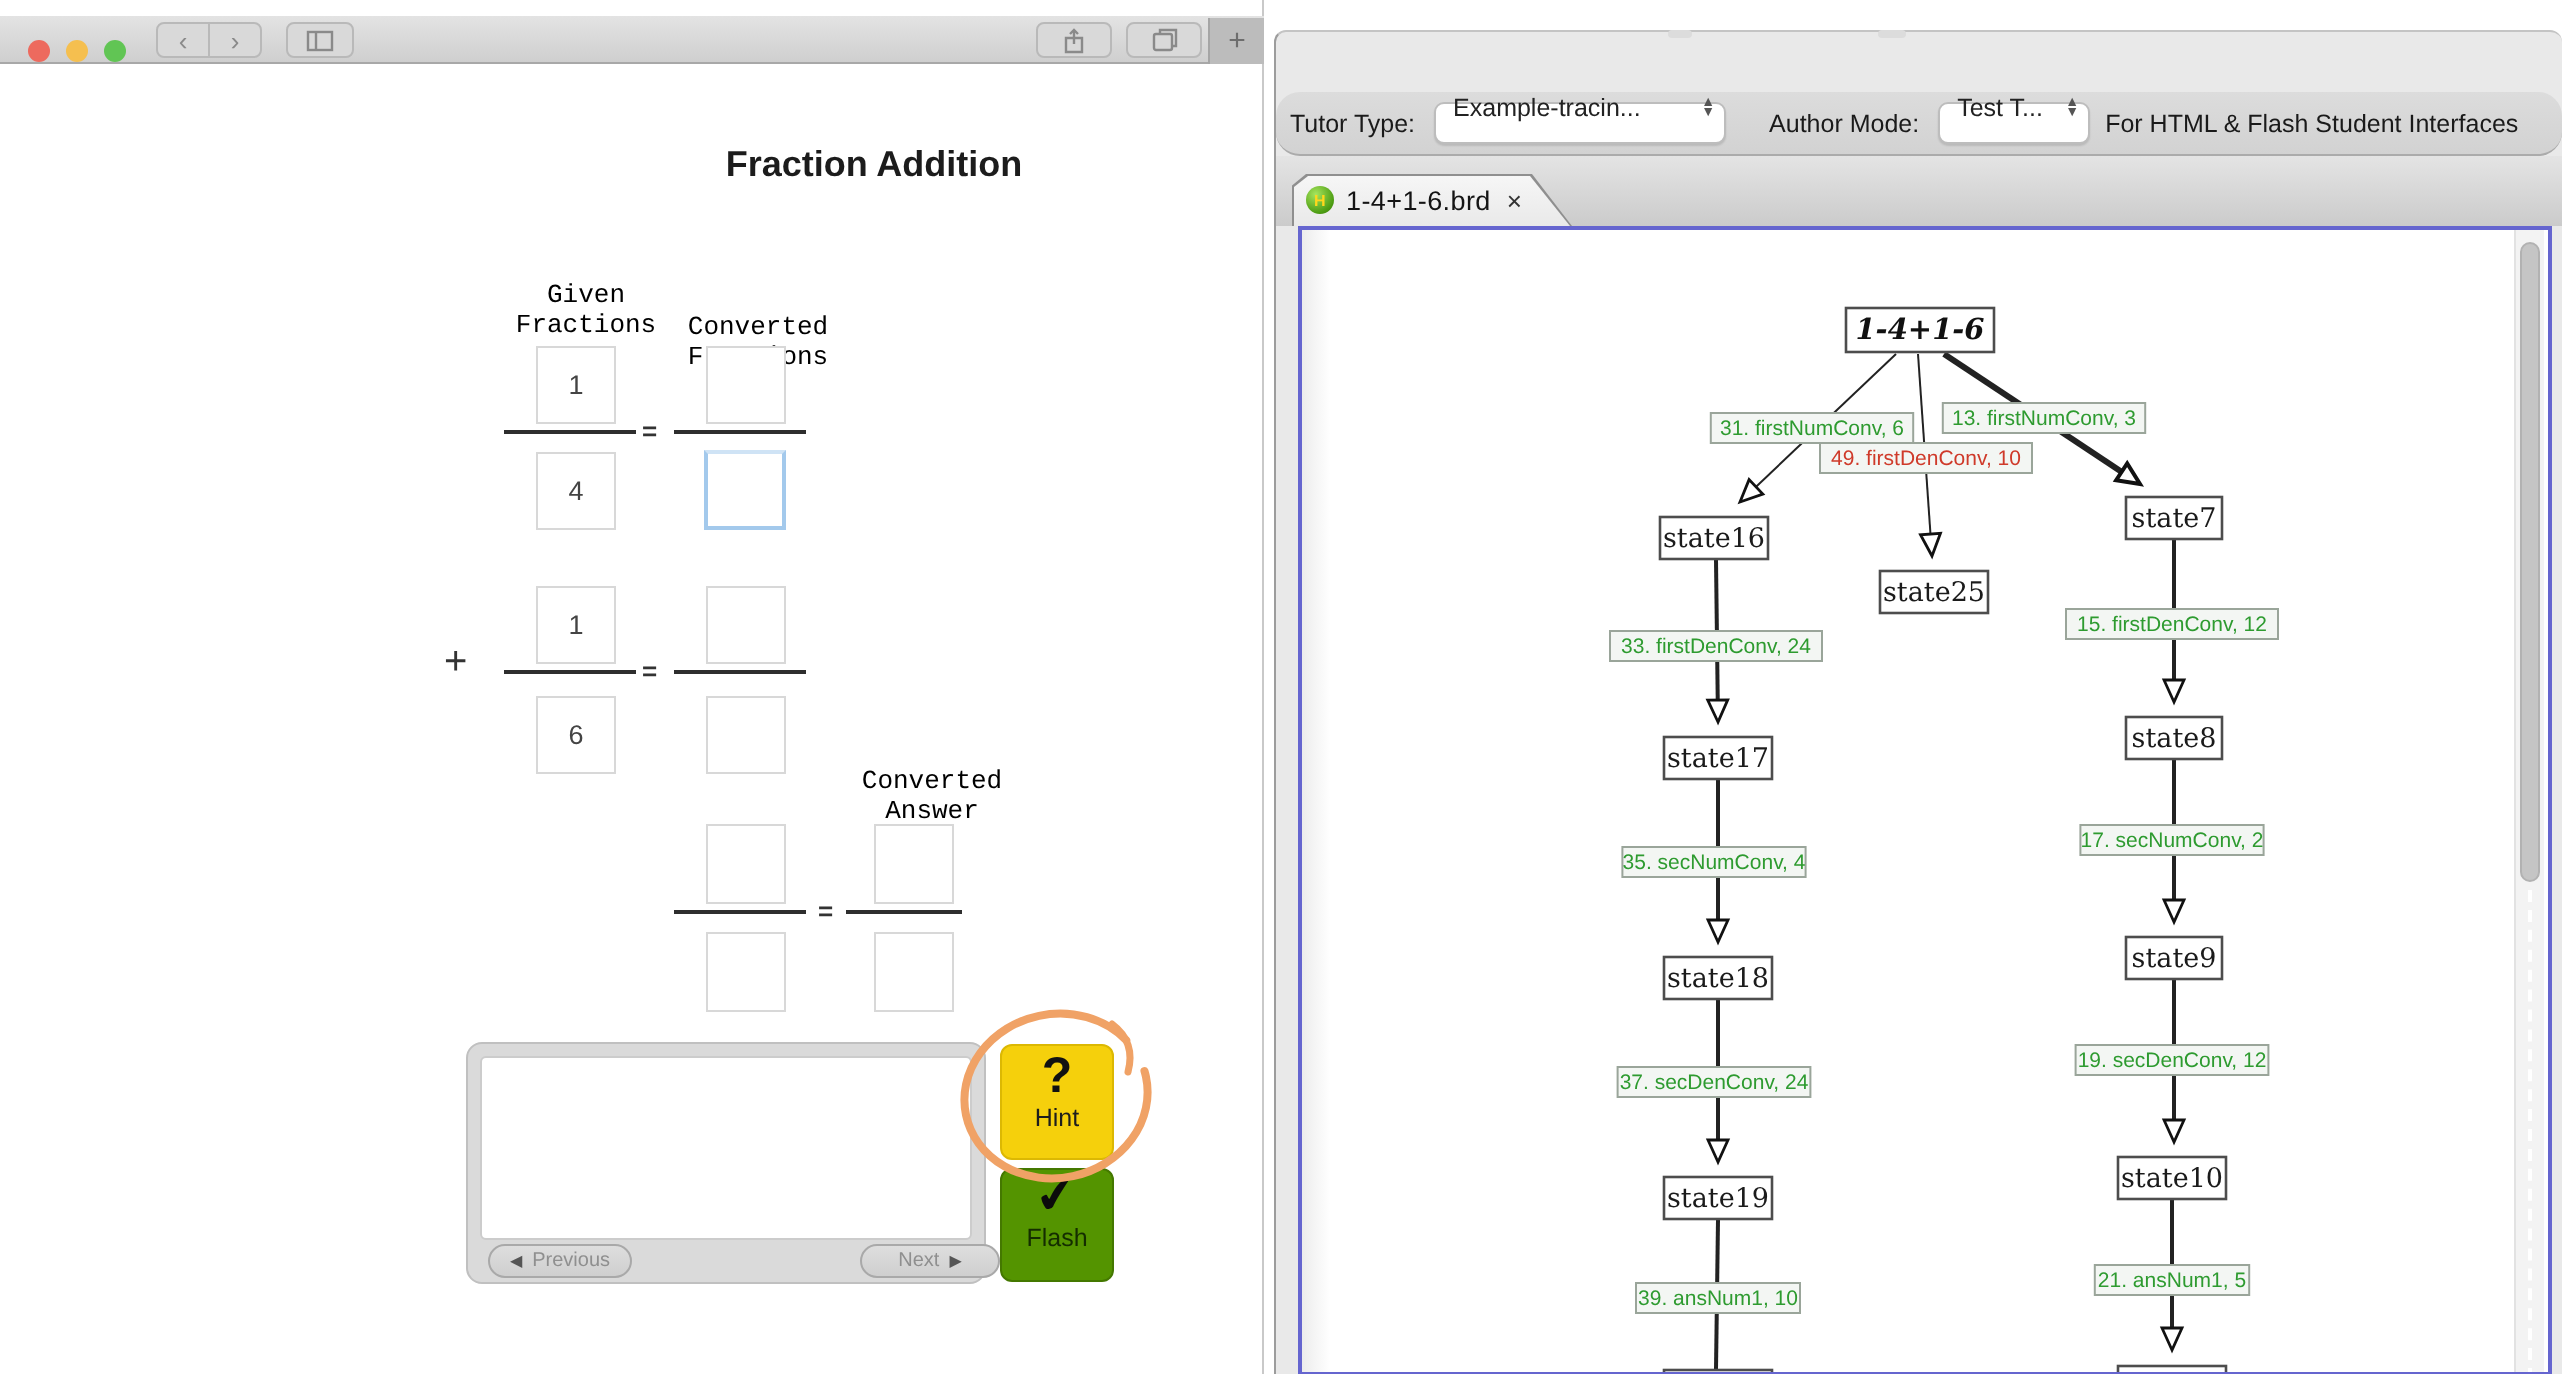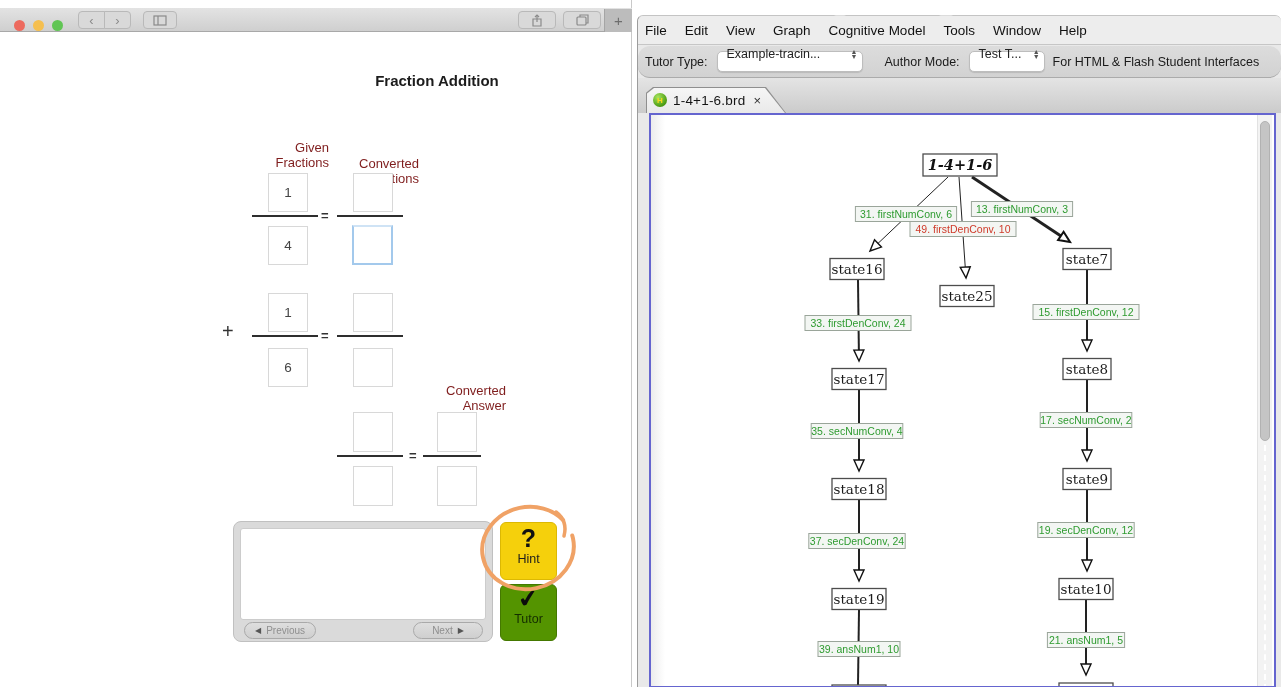--- a/index.html
+++ b/index.html
@@ -19,22 +19,22 @@
                border:1px solid #cfcfcf; border-radius:4px; color:#4c4c4c; font-size:11.5px;
                display:flex; align-items:center; justify-content:center; }
   #reload { position:absolute; right:5px; top:1px; color:#8a8a8a; font-size:12px; }
   #newtab-stub { position:absolute; left:604px; top:1px; width:28px; height:23px; background:#bcbcbc;
                  border-left:1px solid #a5a5a5; color:#6d6d6d; font-size:15px;
                  display:flex; align-items:center; justify-content:center; }
   .mini-icon { stroke:#8a8a8a; fill:none; stroke-width:1.2; }
 
   
   #page-title { position:absolute; left:287px; top:72px; width:300px; text-align:center;
-                font-size:15px; font-weight:bold; color:#1c1c1c; }
-  .col-header { position:absolute; font-size:13px; color:#7f1d1d; text-align:right; line-height:1.18; }
+                font-size:18px; font-weight:bold; color:#1c1c1c; }
+  .col-header { position:absolute; font-size:13px; color:#000000; text-align:center; line-height:1.18;font-family:Liberation Mono, monospace; }
   .frac-box { position:absolute; width:40px; height:39px; background:#fff;
               border:1px solid #d8d8d8; font-size:13.5px; color:#444;
               display:flex; align-items:center; justify-content:center; }
   .frac-box.focused { border:2px solid #a3c9ec; border-top-color:#cfe3f5; }
   .frac-bar { position:absolute; height:2px; background:#2e2e2e; }
   .eq { position:absolute; font-size:13px; color:#333; font-weight:bold; }
   #plus-sign { position:absolute; left:222px; top:320px; font-size:20px; color:#333; }
 
   #hint-panel { position:absolute; left:233px; top:521px; width:260px; height:121px;
                 background:#dadada; border:1px solid #c0c0c0; border-radius:8px; }
@@ -177,55 +177,45 @@
   <div class="frac-box" style="left:437px;top:412px;height:40px;"></div>
   <div class="frac-bar" style="left:423px;top:455px;width:58px;"></div>
   <div class="frac-box" style="left:437px;top:466px;height:40px;"></div>
 
   <div id="hint-panel">
     <div id="hint-inner"></div>
     <span class="pill-btn" style="left:10px;width:72px;">
       <span class="pill-arrow">◀</span>
       <span>Previous</span>
     </span>
-    <span class="pill-btn" style="left:179px;width:70px;">
+    <span class="pill-btn" style="left:196px;width:70px;">
       <span>Next</span>
       <span class="pill-arrow">▶</span>
     </span>
   </div>
 
   <div id="hint-btn">
     <div id="hint-q">?</div>
     <div id="hint-label">Hint</div>
   </div>
   <div id="done-btn">
     <span id="done-check">✔</span>
-    <div id="done-label">Tutor</div>
+    <div id="done-label">Flash</div>
   </div>
 
   <svg id="annotation-svg">
     <ellipse cx="528" cy="548" rx="46" ry="41" fill="none" stroke="#f0a266" stroke-width="4" stroke-linecap="round" transform="rotate(-12 528 548)" stroke-dasharray="252 18"></ellipse>
     <path d="M 556 512 q 12 9 8 24" fill="none" stroke="#f0a266" stroke-width="3.5" stroke-linecap="round"></path>
   </svg>
 </div>
 
 <div id="ctat">
   <div class="smudge" style="left:196px;top:-1px;width:12px;height:4px;"></div>
   <div class="smudge" style="left:301px;top:-1px;width:14px;height:4px;"></div>
 
-  <div id="menubar">
-    <span>File</span>
-    <span>Edit</span>
-    <span>View</span>
-    <span>Graph</span>
-    <span>Cognitive Model</span>
-    <span>Tools</span>
-    <span>Window</span>
-    <span>Help</span>
-  </div>
 
   <div id="toolbar">
     <span style="margin-left:7px;">Tutor Type:</span>
     <span class="dropdown" style="margin-left:9px;width:146px;">
       <span>Example-tracin...</span>
       <span class="chevrons">
           <span>▲</span>
           <span>▼</span>
         </span>
     </span>

